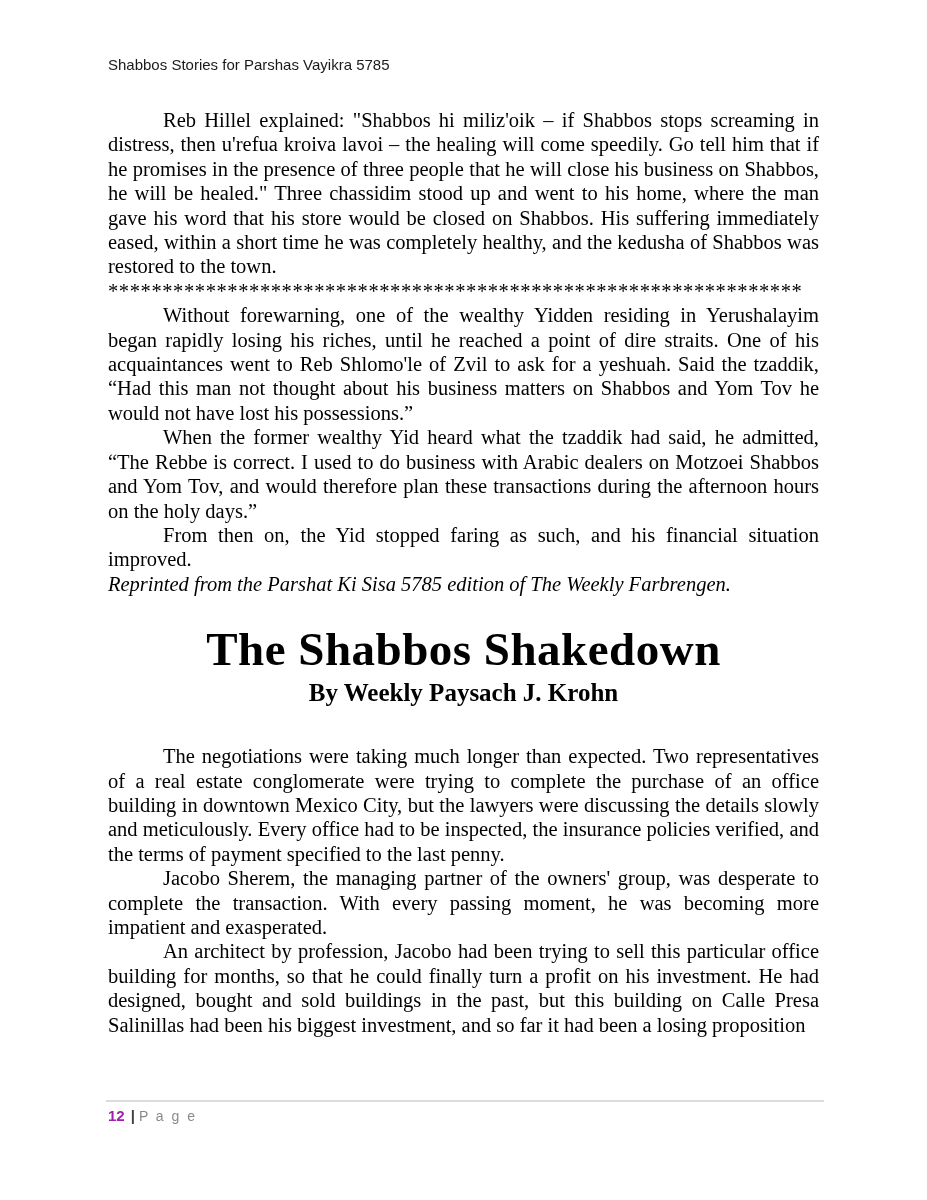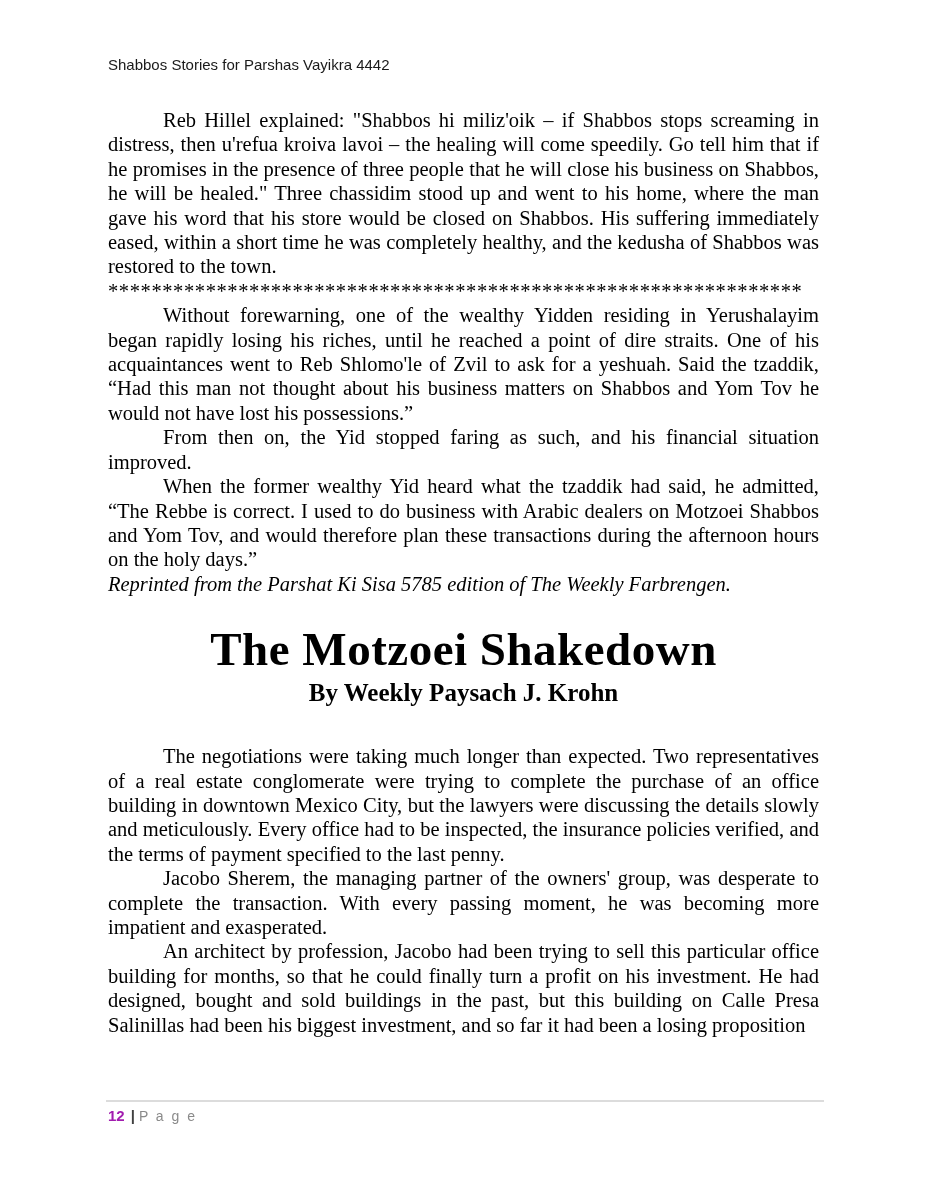--- a/index.html
+++ b/index.html
@@ -85,38 +85,38 @@
   .footer-page-num { font-weight: bold; color: #a21caf; }
   .footer-sep { font-weight: bold; color: #404040; padding: 0 4px 0 6px; }
   .footer-page-label { color: #8a8a8a; font-size: 14px; letter-spacing: 2px; text-align: right; }
 </style>
 </head>
 <body>
 
 <div class="page">
 
   <div class="page-header">
-    <span>Shabbos Stories for Parshas Vayikra 4442</span>
+    <span>Shabbos Stories for Parshas Vayikra 5785</span>
   </div>
 
   <div class="doc-body">
 
     <p class="body-para">Reb Hillel explained: "Shabbos hi miliz'oik – if Shabbos stops screaming in distress, then u'refua kroiva lavoi – the healing will come speedily. Go tell him that if he promises in the presence of three people that he will close his business on Shabbos, he will be healed." Three chassidim stood up and went to his home, where the man gave his word that his store would be closed on Shabbos. His suffering immediately eased, within a short time he was completely healthy, and the kedusha of Shabbos was restored to the town.</p>
 
     <p class="separator-line">****************************************************************</p>
 
     <p class="body-para">Without forewarning, one of the wealthy Yidden residing in Yerushalayim began rapidly losing his riches, until he reached a point of dire straits. One of his acquaintances went to Reb Shlomo'le of Zvil to ask for a yeshuah. Said the tzaddik, “Had this man not thought about his business matters on Shabbos and Yom Tov he would not have lost his possessions.”</p>
 
+    <p class="body-para">When the former wealthy Yid heard what the tzaddik had said, he admitted, “The Rebbe is correct. I used to do business with Arabic dealers on Motzoei Shabbos and Yom Tov, and would therefore plan these transactions during the afternoon hours on the holy days.”</p>
+
     <p class="body-para">From then on, the Yid stopped faring as such, and his financial situation improved.</p>
-
-    <p class="body-para">When the former wealthy Yid heard what the tzaddik had said, he admitted, “The Rebbe is correct. I used to do business with Arabic dealers on Motzoei Shabbos and Yom Tov, and would therefore plan these transactions during the afternoon hours on the holy days.”</p>
 
     <p class="attribution">Reprinted from the Parshat Ki Sisa 5785 edition of The Weekly Farbrengen.</p>
 
-    <h1 class="story-title">The Motzoei Shakedown</h1>
+    <h1 class="story-title">The Shabbos Shakedown</h1>
 
     <h2 class="story-byline">By Weekly Paysach J. Krohn</h2>
 
     <p class="body-para first-story-para">The negotiations were taking much longer than expected. Two representatives of a real estate conglomerate were trying to complete the purchase of an office building in downtown Mexico City, but the lawyers were discussing the details slowly and meticulously. Every office had to be inspected, the insurance policies verified, and the terms of payment specified to the last penny.</p>
 
     <p class="body-para">Jacobo Sherem, the managing partner of the owners' group, was desperate to complete the transaction. With every passing moment, he was becoming more impatient and exasperated.</p>
 
     <p class="body-para">An architect by profession, Jacobo had been trying to sell this particular office building for months, so that he could finally turn a profit on his investment. He had designed, bought and sold buildings in the past, but this building on Calle Presa Salinillas had been his biggest investment, and so far it had been a losing proposition</p>
 
   </div>

